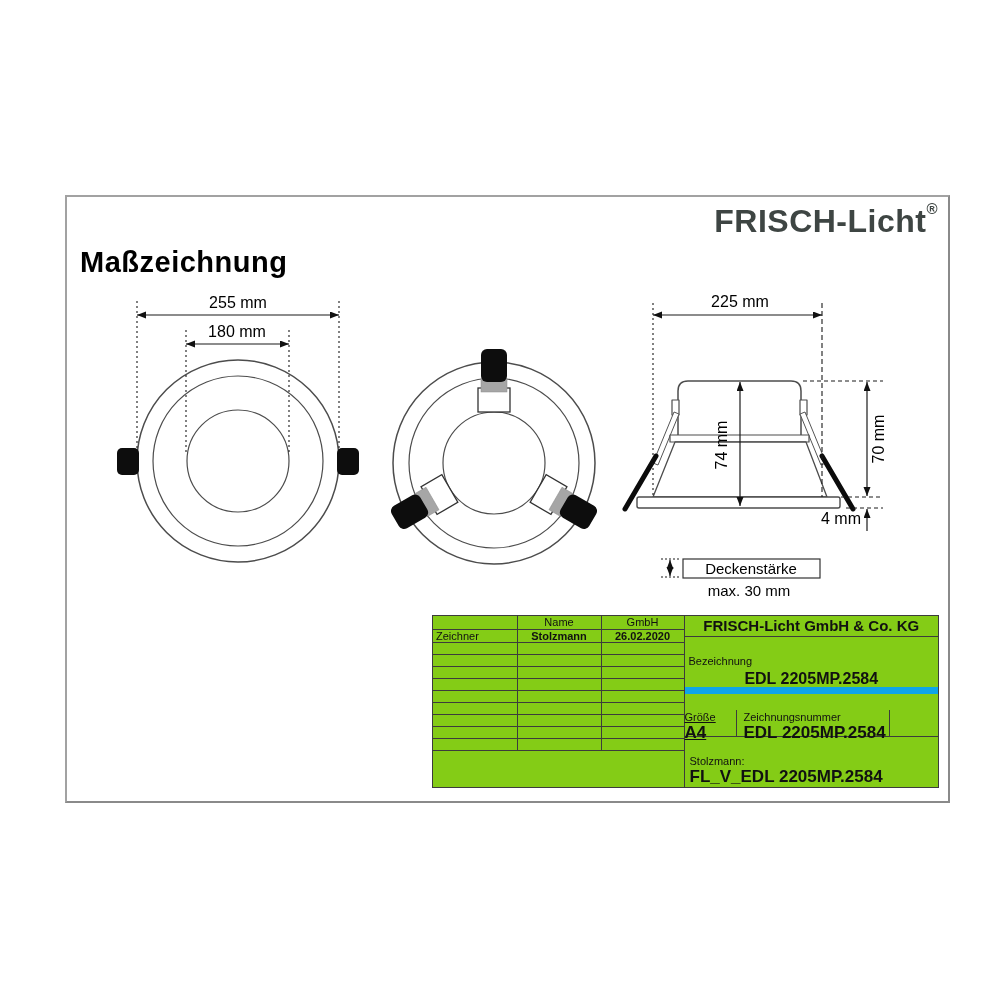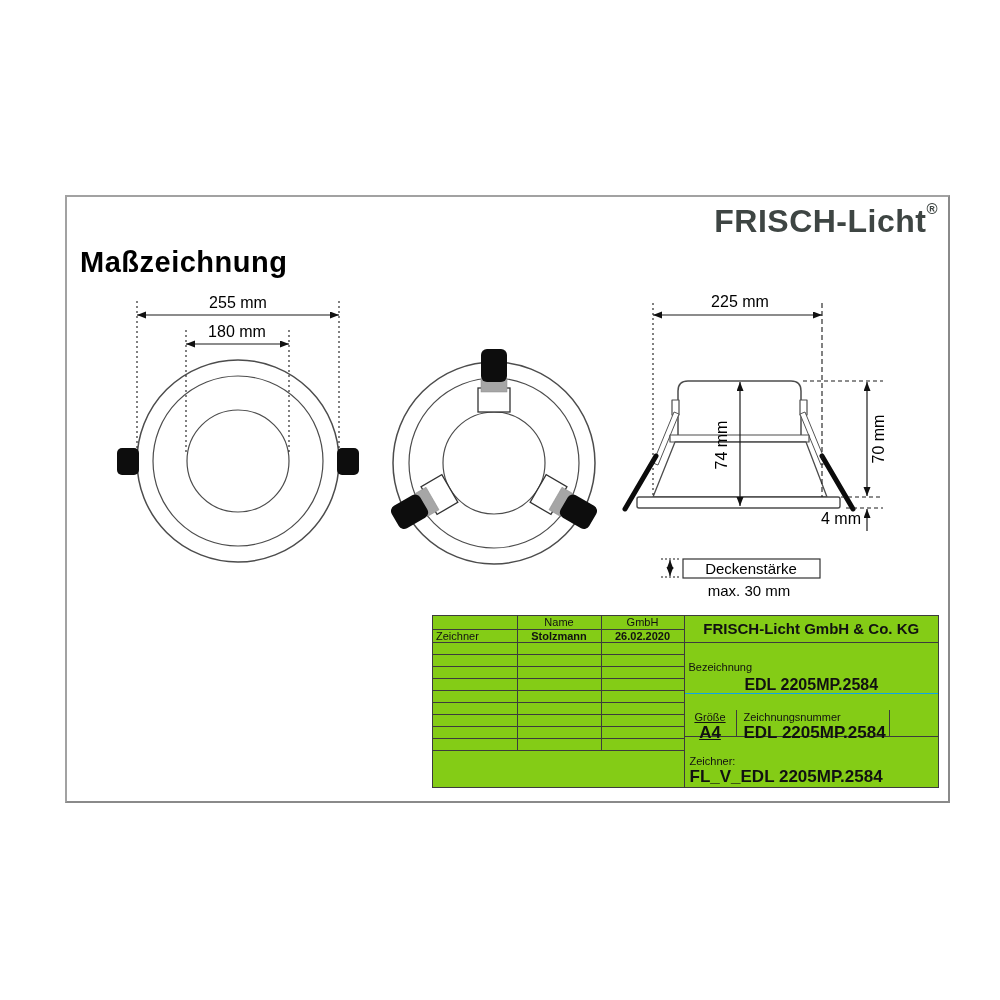--- a/index.html
+++ b/index.html
@@ -26,25 +26,25 @@
               padding:0 3px;vertical-align:middle;overflow:hidden;white-space:nowrap;}
   .tb-left td:first-child{border-left:none;}
   .tb-left tr td:last-child{border-right:1px solid #3c3c3c;}
   .tb-left tr.hr{height:13px;} .tb-left tr.zr{height:13px;}
   .tb-left tr.er{height:12px;} .tb-left tr.mr{height:37px;}
   .tb-left tr.mr td{border-bottom:none;}
   .ctr{text-align:center;} .b{font-weight:bold;}
   .tb-right{width:254px;display:flex;flex-direction:column;gap:16px;}
   .tb-company{height:66px;border-bottom:1px solid #3c3c3c;display:flex;
               align-items:center;justify-content:center;font-size:15px;font-weight:bold;}
-  .tb-bez{height:42px;border-bottom:1px solid #0ea5e9;box-sizing:border-box;padding:2px 4px 0;}
+  .tb-bez{height:42px;border-bottom:7px solid #0ea5e9;box-sizing:border-box;padding:2px 4px 0;}
   .tb-bez .val{font-size:16px;font-weight:bold;text-align:center;margin-top:3px;}
   .tb-size{height:27px;border-bottom:1px solid #3c3c3c;box-sizing:border-box;display:flex;}
   .tb-groesse{width:52px;border-right:1px solid #3c3c3c;box-sizing:border-box;
-              text-align:center;padding-top:1px;text-decoration:underline;}
+              padding-top:1px;text-decoration:underline;}
   .tb-znr{width:153px;border-right:1px solid #3c3c3c;box-sizing:border-box;padding:1px 0 0 7px;}
   .tb-szempty{flex:1;}
   .tb-datei{flex:1;padding:2px 0 0 5px;}
   .lbl{font-size:11px;} .val-b{font-size:17px;font-weight:bold;margin-top:1px;}
 </style>
 </head>
 <body>
 
 <div class="page">
 
@@ -220,19 +220,19 @@
           <div class="lbl">Größe</div>
           <div class="val-b">A4</div>
         </div>
         <div class="tb-znr">
           <div class="lbl">Zeichnungsnummer</div>
           <div class="val-b">EDL 2205MP.2584</div>
         </div>
         <div class="tb-szempty"></div>
       </div>
       <div class="tb-datei">
-        <div class="lbl">Zeichner:</div>
+        <div class="lbl">Stolzmann:</div>
         <div class="val-b">FL_V_EDL 2205MP.2584</div>
       </div>
     </div>
   </div>
 
 </div>
 
 </body></html>

